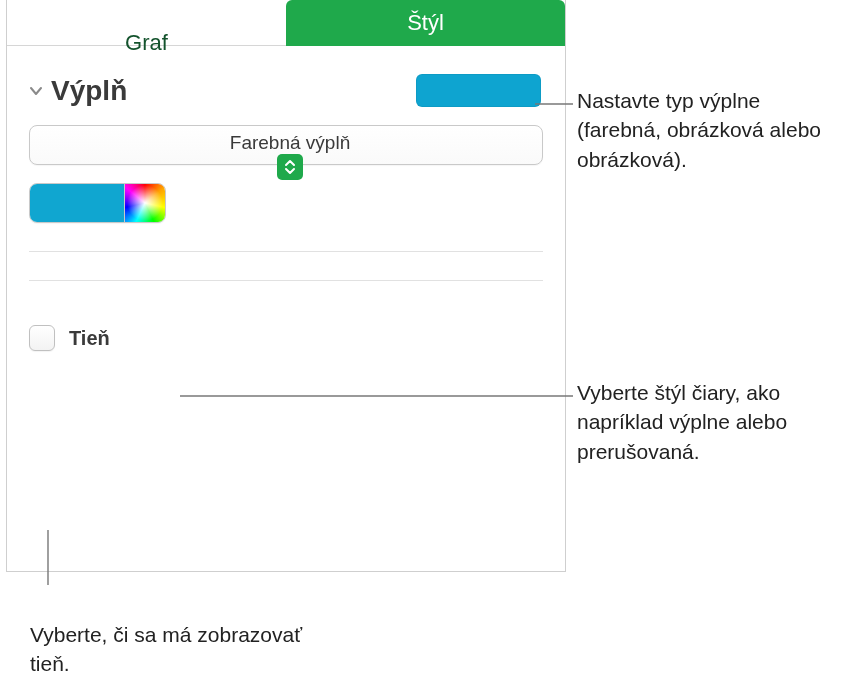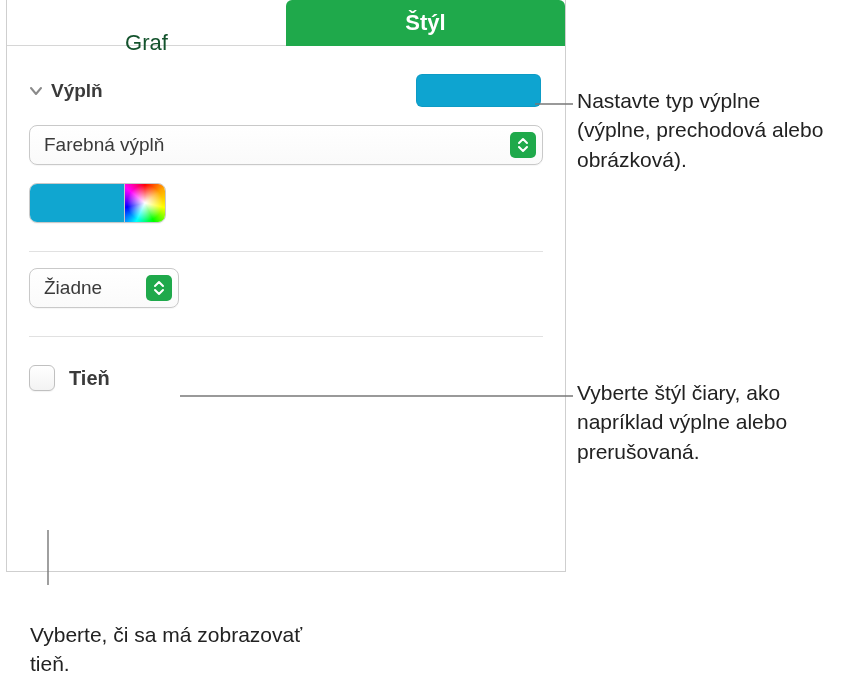--- a/index.html
+++ b/index.html
@@ -43,21 +43,21 @@
       position: absolute;
       right: 0;
       top: 10px;
       bottom: 10px;
       width: 1px;
       background: #dcdcdc;
     }
     .tab.active {
       background: #1fa94b;
       color: #fff;
-      font-weight: 700;
+      font-weight: 400;
       border-radius: 6px 6px 0 0;
       margin: 0 0 -1px 0;
     }
     .section {
       padding: 0 22px;
     }
     .section-header {
       display: flex;
       align-items: center;
       gap: 8px;
@@ -69,21 +69,21 @@
     }
     .disclosure {
       width: 14px;
       height: 14px;
       display: inline-flex;
       align-items: center;
       justify-content: center;
     }
     .disclosure svg { display: block; }
     .section-title {
-      font-size: 19px;
+      font-size: 28px;
       font-weight: 700;
       color: #3a3a3a;
     }
     .title-wrap {
       display: flex;
       align-items: center;
       gap: 8px;
     }
     .swatch {
       width: 125px;
@@ -97,20 +97,21 @@
       display: flex;
       align-items: center;
       justify-content: space-between;
       border: 1px solid #c9c9c9;
       border-radius: 8px;
       background: linear-gradient(#fff, #fafafa);
       padding: 6px 6px 6px 14px;
       height: 40px;
       cursor: pointer;
       box-shadow: 0 1px 1px rgba(0,0,0,0.04);
+      flex-direction: column;
     }
     .select.full { width: 100%; margin-top: 18px; }
     .select-label {
       font-size: 19px;
       color: #3a3a3a;
     }
     .select-arrow {
       width: 26px;
       height: 26px;
       border-radius: 5px;
@@ -163,21 +164,21 @@
     .stroke-row {
       margin-top: 16px;
     }
     .select.small {
       width: 150px;
     }
     .shadow-row {
       display: flex;
       align-items: center;
       gap: 14px;
-      margin-top: 28px;
+      margin-top: 44px;
       margin-bottom: 28px;
     }
     .checkbox {
       width: 26px;
       height: 26px;
       border: 1px solid #c0c0c0;
       border-radius: 6px;
       background: linear-gradient(#fff, #f3f3f3);
       box-shadow: 0 1px 1px rgba(0,0,0,0.05);
       cursor: pointer;
@@ -248,45 +249,34 @@
         <div class="current"></div>
         <div class="picker"></div>
       </div>
     </div>
 
     <div class="divider"></div>
   </div>
 
   <div class="section">
 
-    <div class="stroke-row">
-      <div class="select small">
-        <span class="select-label">Žiadne</span>
-        <span class="select-arrow">
-          <svg width="12" height="16" viewBox="0 0 12 16">
-            <path d="M2 6 L6 2 L10 6" stroke="#fff" stroke-width="2" fill="none" stroke-linecap="round" stroke-linejoin="round"></path>
-            <path d="M2 10 L6 14 L10 10" stroke="#fff" stroke-width="2" fill="none" stroke-linecap="round" stroke-linejoin="round"></path>
-          </svg>
-        </span>
-      </div>
-    </div>
 
     <div class="divider"></div>
   </div>
 
   <div class="section">
     <div class="shadow-row">
       <div class="checkbox"></div>
       <span class="shadow-label">Tieň</span>
     </div>
   </div>
 
 </div>
 
-<div class="callout c1">Nastavte typ výplne (výplne, prechodová alebo obrázková).</div>
+<div class="callout c1">Nastavte typ výplne (farebná, obrázková alebo obrázková).</div>
 <div class="callout c2">Vyberte štýl čiary, ako napríklad výplne alebo prerušovaná.</div>
 <div class="callout c3">Vyberte, či sa má zobrazovať tieň.</div>
 
 <div class="leader" style="left:535px; top:102px;">
   <svg width="50" height="4">
       <line x1="0" y1="2" x2="38" y2="2"></line>
     </svg>
 </div>
 <div class="leader" style="left:180px; top:394px;">
   <svg width="400" height="4">

